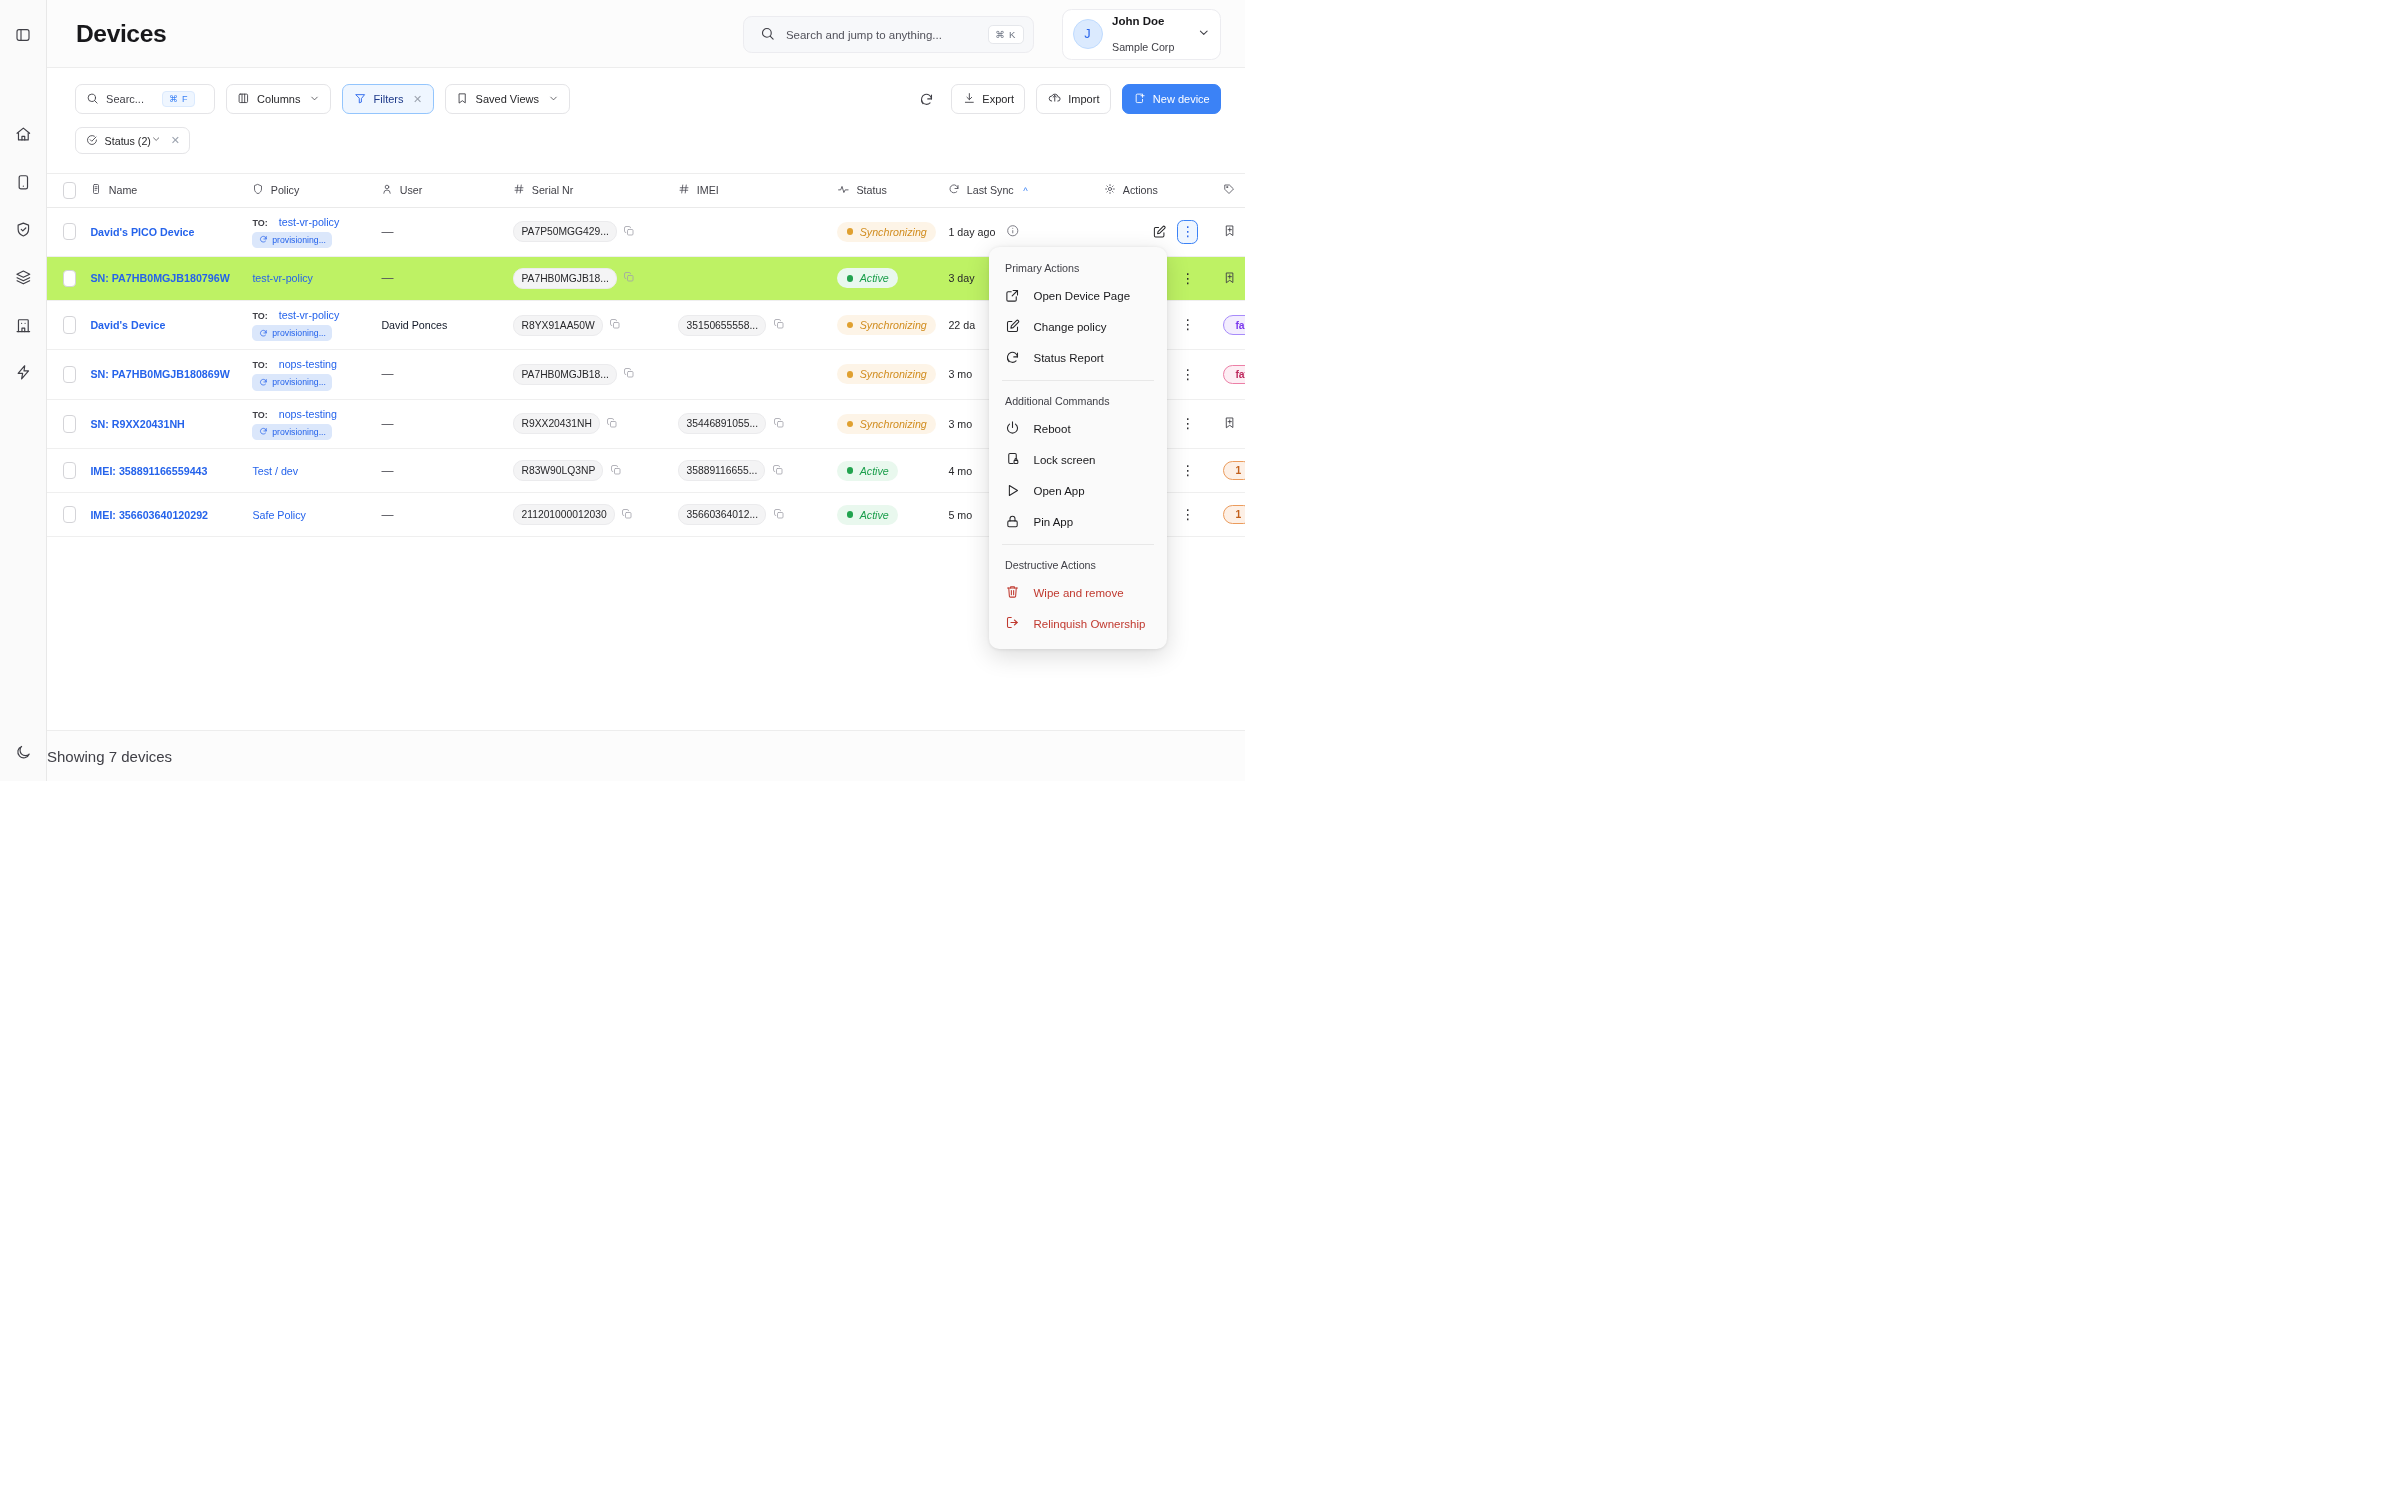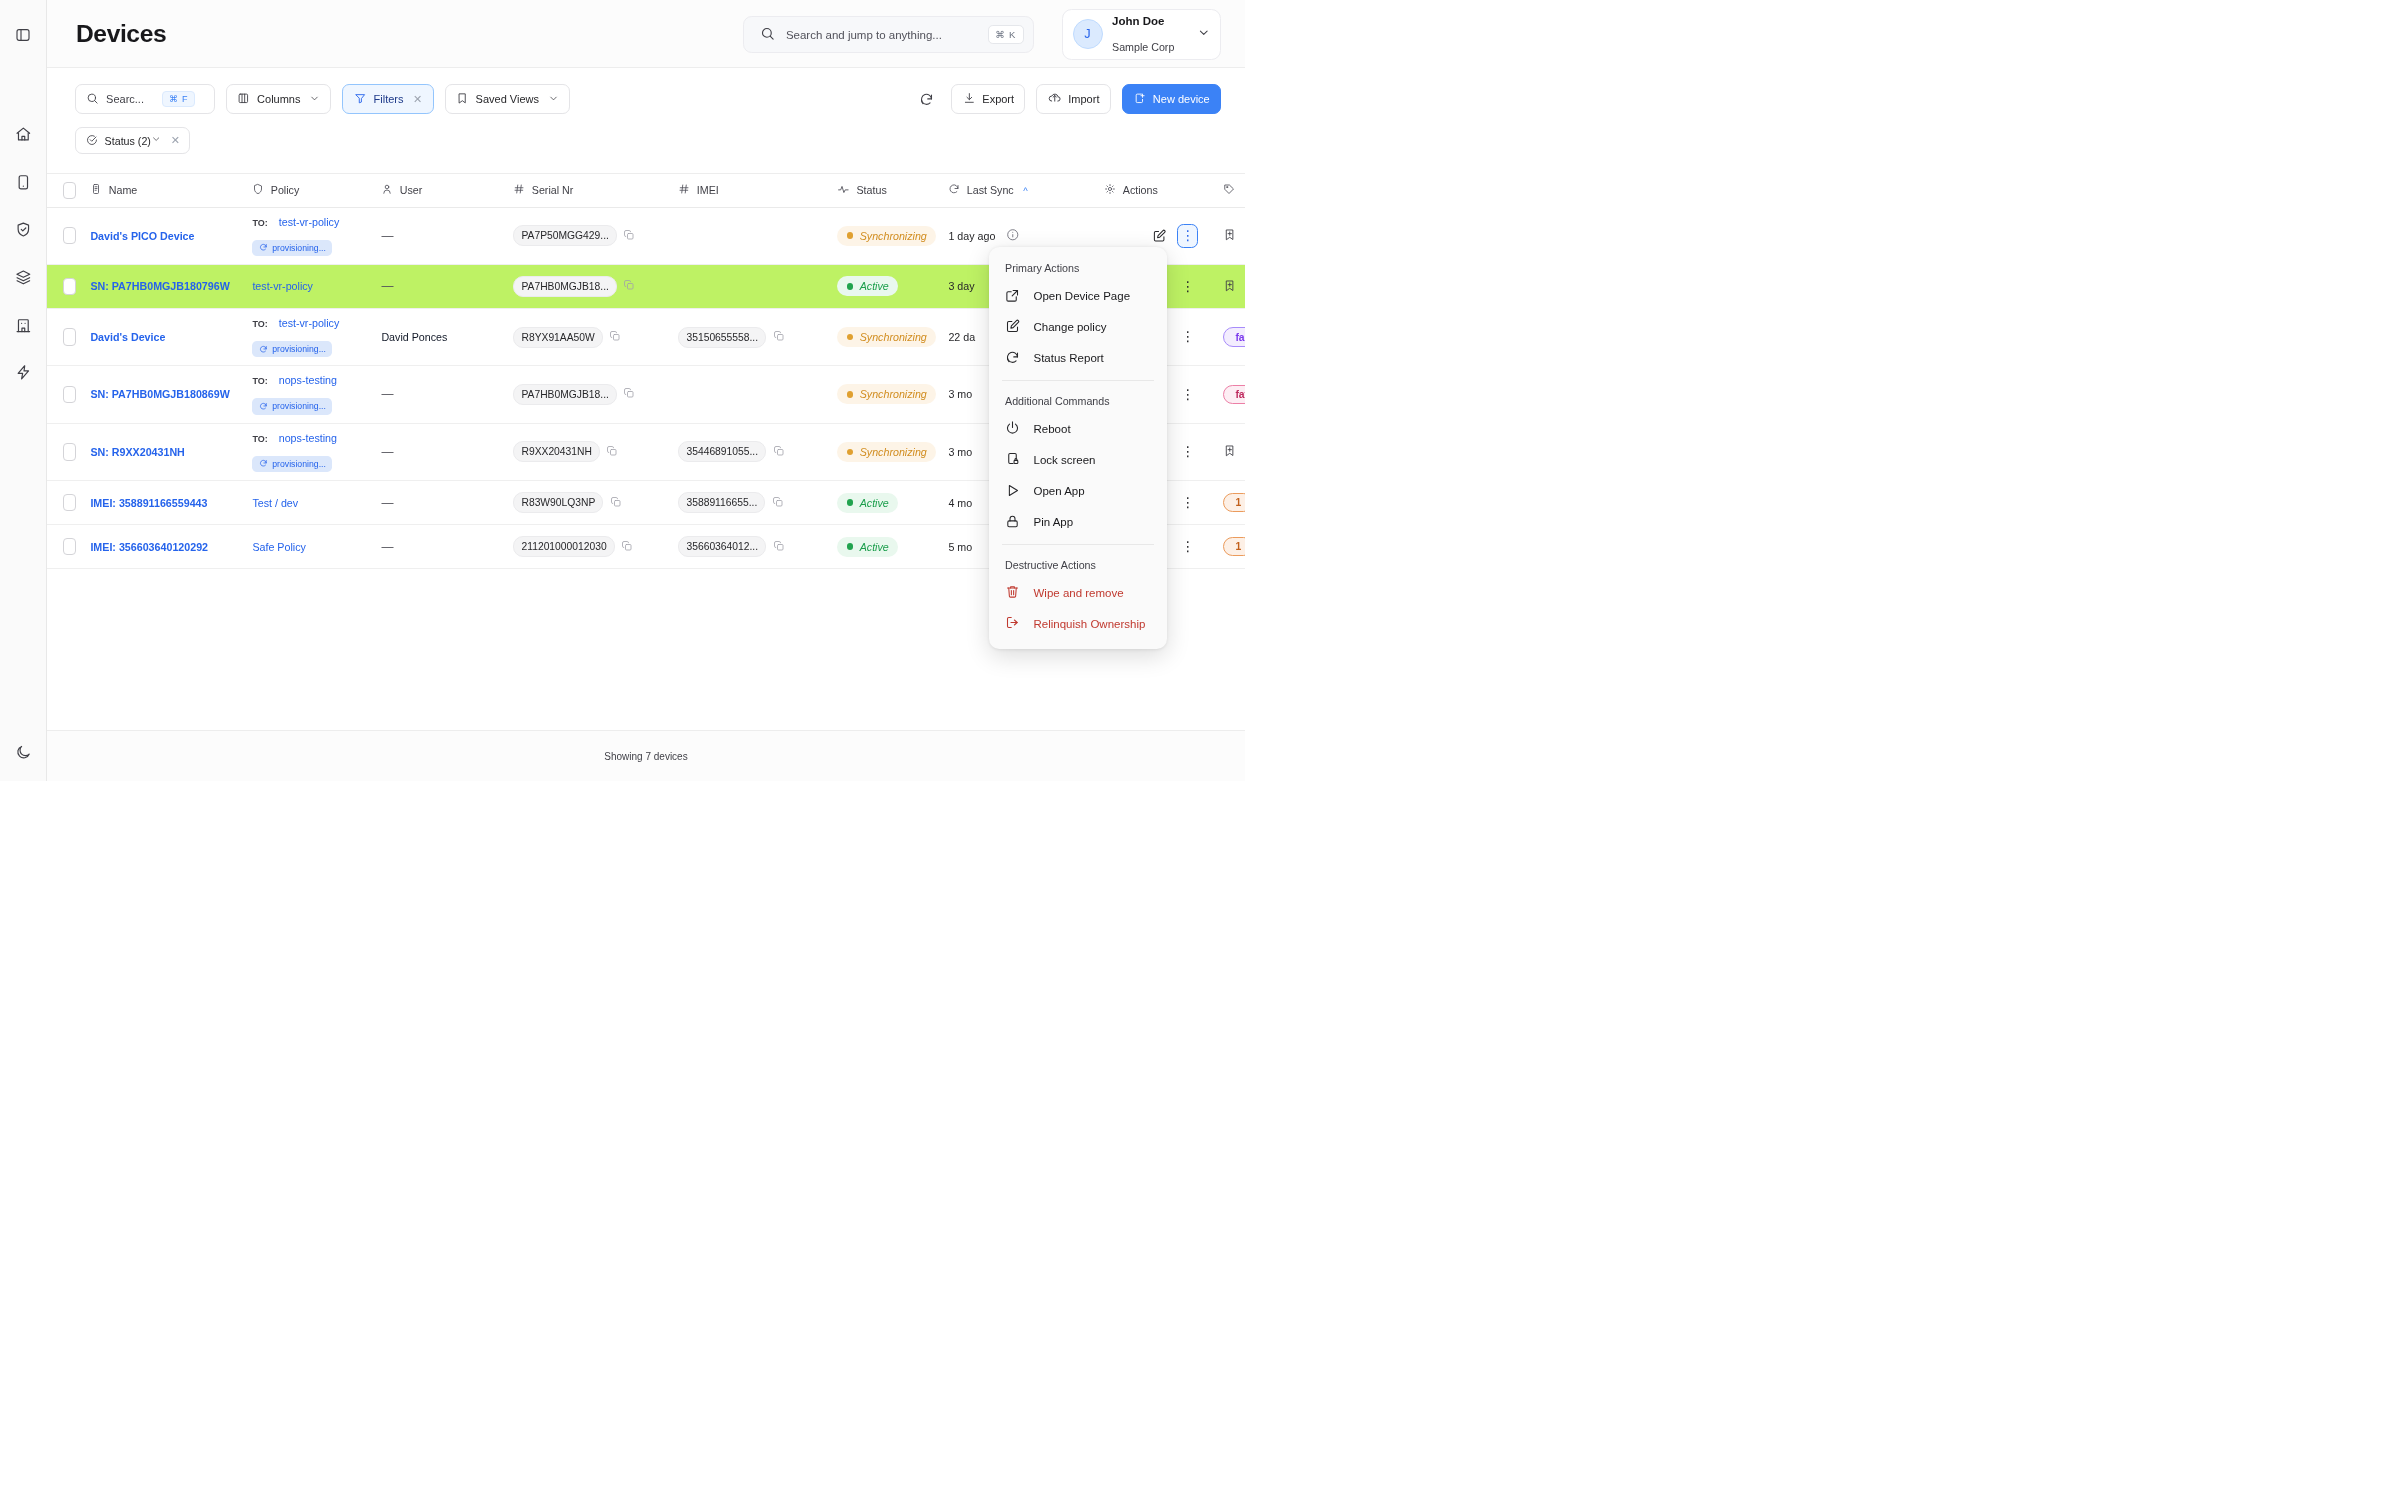--- a/index.html
+++ b/index.html
@@ -110,21 +110,21 @@
   tbody tr { border-bottom: 0.8px solid #efefef; }
   tbody tr.alt { background: #bef264; }
   tbody td { padding: 8px 6.4px; font-size: 10.7px; vertical-align: middle;
     height: 44px; }
   .cb { width: 13.5px; height: 17.5px; border: 0.8px solid #d4d4d8;
     border-radius: 4px; background: #fff; cursor: pointer; display: block;
     margin-left: 9.5px; }
   .cb-head { margin-left: 9.5px; }
   .dev-name { color: #2563eb; font-weight: 700; font-size: 10.7px;
     cursor: pointer; }
-  .policy-cell { display: flex; flex-direction: column; gap: 12px; }
+  .policy-cell { display: flex; flex-direction: column; gap: 4px; }
   .policy-top { display: flex; align-items: baseline; gap: 11px; }
   .to-label { font-size: 9px; font-weight: 700; color: #3f3f46; }
   .policy-link { color: #2563eb; font-size: 10.7px; cursor: pointer; }
   .prov-badge { display: inline-flex; align-items: center; gap: 4.8px;
     background: #dbe7fb; color: #2563eb; border-radius: 4.8px;
     font-size: 8.7px; padding: 3.2px 6.4px; width: fit-content; }
   .prov-badge svg { stroke: #2563eb; stroke-width: 2; fill: none; }
   .dash { color: #52525b; font-size: 12px; }
   .mono-chip { display: inline-flex; align-items: center;
     background: #f4f4f5; border: 0.8px solid #ebebed; border-radius: 10px;
@@ -160,22 +160,22 @@
     stroke-linecap: round; stroke-linejoin: round; }
   .tag-pill { display: inline-flex; align-items: center; border-radius: 16px;
     padding: 3.2px 11px; font-size: 10.3px; font-weight: 700; }
   .tag-fast { background: #f3edfe; color: #7c3aed; border: 0.8px solid #a78bfa; }
   .tag-fat { background: #fdeef4; color: #be2a5e; border: 0.8px solid #ec7fa6; }
   .tag-one { background: #fdf0e6; color: #c2601c; border: 0.8px solid #eb9b5c; }
 
   
   .footer { position: absolute; left: 47px; right: 0; bottom: 0; height: 51px;
     background: #fcfcfc; border-top: 0.8px solid #ededed;
-    display: flex; align-items: center; justify-content: center;
-    font-size: 10px; color: #3f3f46; }
+    display: flex; align-items: center; justify-content: flex-start;
+    font-size: 15px; color: #3f3f46; }
 
   
   .menu { position: absolute; left: 989px; top: 247px; width: 178px;
     background: #fafafa; border-radius: 10.3px;
     box-shadow: 0 6.4px 24px rgba(0,0,0,0.14), 0 0.8px 3.2px rgba(0,0,0,0.08);
     padding: 8px 0 9.5px 0; z-index: 50; }
   .menu-label { font-size: 10.7px; color: #3f3f46; padding: 7.1px 16px 6.4px 16px; }
   .menu-item { display: flex; align-items: center; gap: 13.5px;
     padding: 7.1px 16px; font-size: 11.5px; color: #18181b; cursor: pointer; }
   .menu-item svg { stroke: #27272a; stroke-width: 1.7; fill: none;

